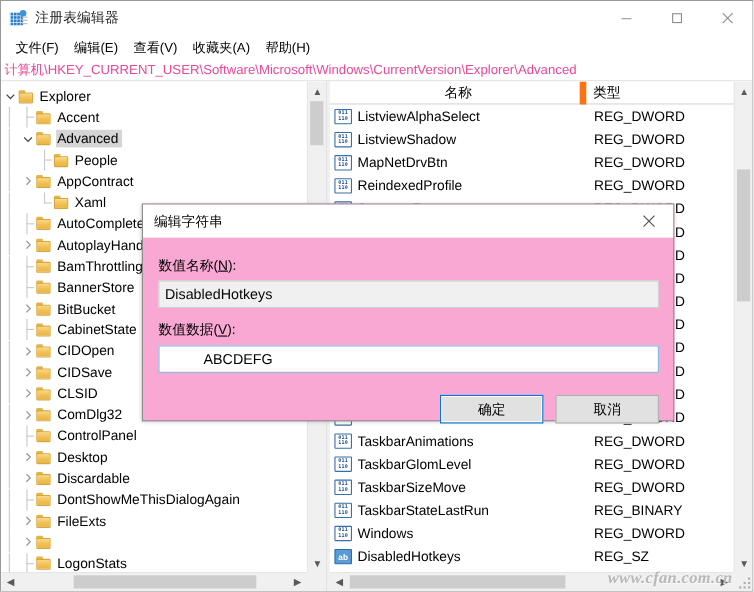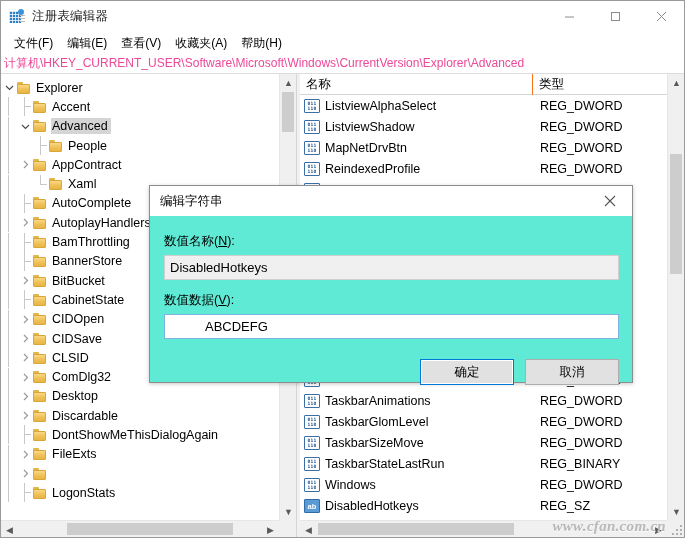--- a/index.html
+++ b/index.html
@@ -143,21 +143,21 @@
   }
 
   
   .list-header {
     position: absolute; left: 0; top: 0; right: 17px; height: 21px;
     background: #ffffff; border-bottom: 1px solid #d6d6d6;
     display: flex; align-items: center;
   }
   .col-name {
     width: 233px; font-size: 12.5px; color: #000; padding-left: 6px;
-    border-right: 1px solid #f97316; height: 21px; line-height: 21px;
+    border-right: 6px solid #f97316; height: 21px; line-height: 21px; text-align: center;
   }
   .col-type {
     flex: 1; font-size: 12.5px; color: #000; padding-left: 6px;
     height: 21px; line-height: 21px;
   }
   .list-body {
     position: absolute; left: 0; top: 21px; right: 17px; bottom: 17px;
     overflow: hidden;
   }
   .lrow {
@@ -203,22 +203,22 @@
     color: #5a5a5a; font-size: 9px;
   }
   .sb-thumb { position: absolute; background: #cdcdcd; }
   .sb-corner {
     position: absolute; right: 0; bottom: 0; width: 17px; height: 17px;
     background: #f0f0f0;
   }
 
   
   .dialog {
-    position: absolute; left: 148px; top: 184px; width: 484px; height: 198px;
-    background: #5eead4; border: 1px solid #8d8d8d;
+    position: absolute; left: 128px; top: 184px; width: 484px; height: 198px;
+    background: #f9a8d4; border: 1px solid #8d8d8d;
     box-shadow: 0 1px 4px rgba(0,0,0,.22);
   }
   .dlg-title {
     position: absolute; left: 0; top: 0; width: 100%; height: 30px;
     background: #ffffff; display: flex; align-items: center;
   }
   .dlg-title-text {
     font-size: 12.5px; color: #000; padding-left: 10px;
   }
   .dlg-close {
@@ -525,20 +525,31 @@
             <div class="folder">
               <span class="tab"></span>
               <span class="body"></span>
             </div>
             <div class="tlabel">ComDlg32</div>
           </div>
           <div class="tnode">
             <div style="width: 16px; height: 19px; flex: 0 0 auto; position: relative;">
               <span style="position:absolute;left:7px;top:0;width:1px;height:19px;background:#c8c8c8"></span>
             </div>
+            <div class="guide mid"></div>
+            <div class="folder">
+              <span class="tab"></span>
+              <span class="body"></span>
+            </div>
+            <div class="tlabel">ControlPanel</div>
+          </div>
+          <div class="tnode">
+            <div style="width: 16px; height: 19px; flex: 0 0 auto; position: relative;">
+              <span style="position:absolute;left:7px;top:0;width:1px;height:19px;background:#c8c8c8"></span>
+            </div>
             <div class="twist">
               <svg width="9" height="9" viewBox="0 0 9 9">
                 <polyline points="3,1 6.5,4.5 3,8" fill="none" stroke="#9a9a9a" stroke-width="1.2"></polyline>
               </svg>
             </div>
             <div class="folder">
               <span class="tab"></span>
               <span class="body"></span>
             </div>
             <div class="tlabel">Desktop</div>

